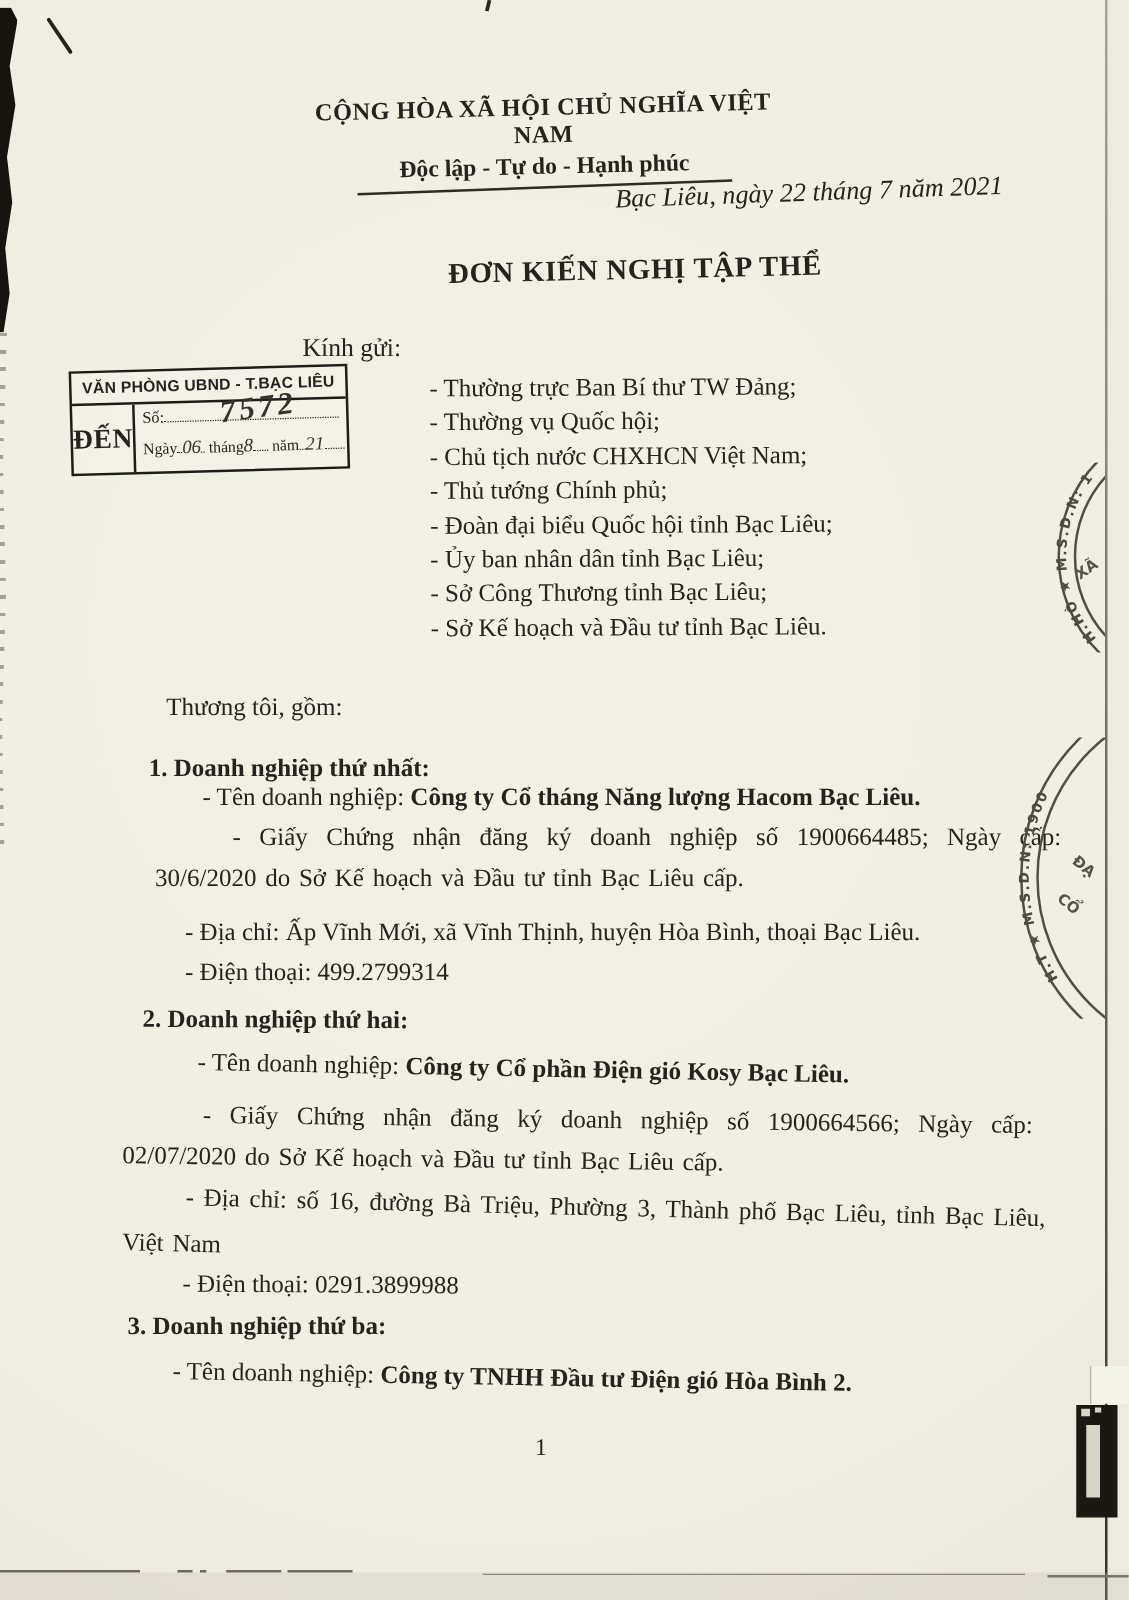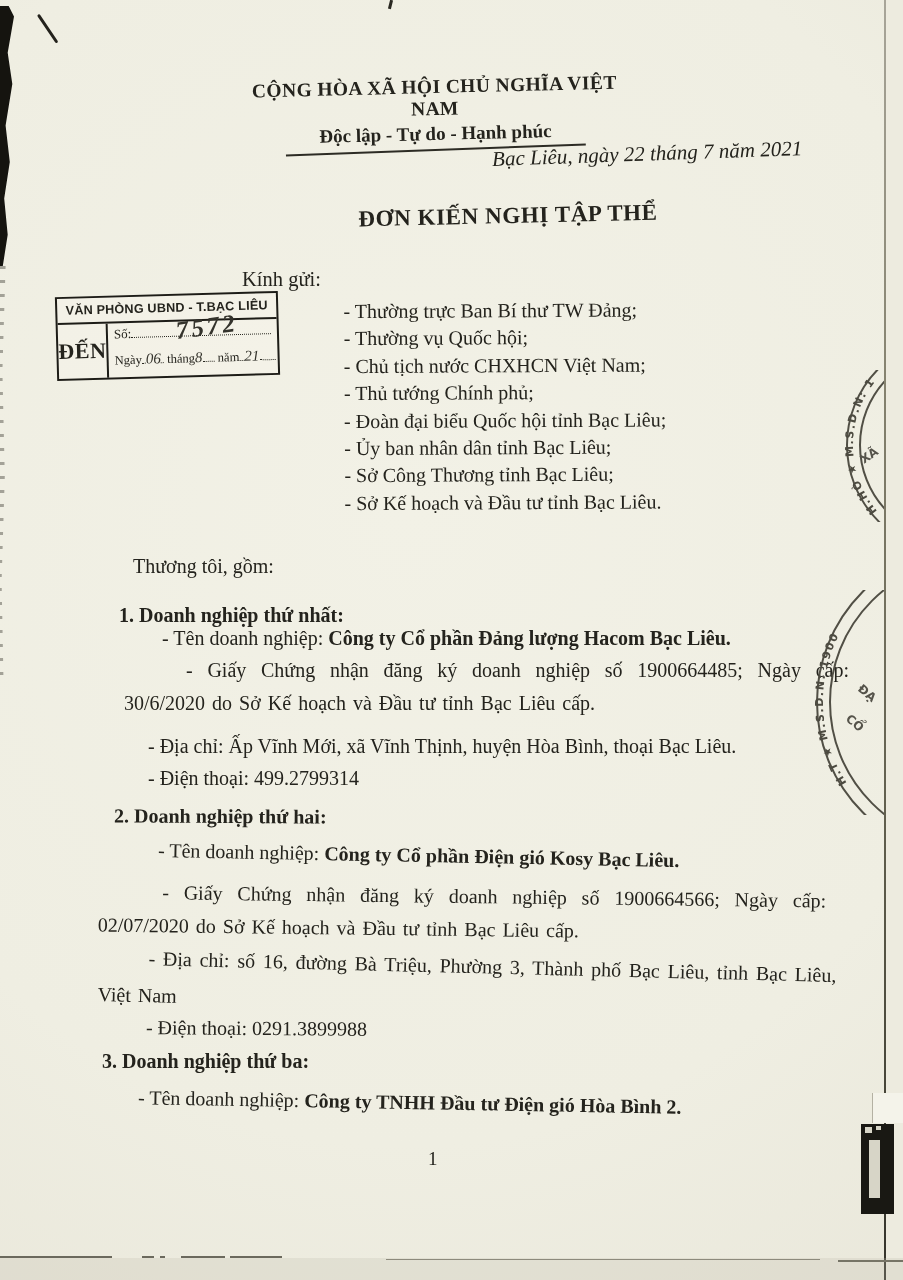--- a/index.html
+++ b/index.html
@@ -146,21 +146,21 @@
     <div>- Đoàn đại biểu Quốc hội tỉnh Bạc Liêu;</div>
     <div>- Ủy ban nhân dân tỉnh Bạc Liêu;</div>
     <div>- Sở Công Thương tỉnh Bạc Liêu;</div>
     <div>- Sở Kế hoạch và Đầu tư tỉnh Bạc Liêu.</div>
   </div>
 
   <div class="abs body-par intro">Thương tôi, gồm:</div>
 
   <div class="abs body-par h1">1. Doanh nghiệp thứ nhất:</div>
   <div class="abs body-par n1">
-    <span>- Tên doanh nghiệp: </span><span class="bold">Công ty Cổ phần Đảng lượng Hacom Bạc Liêu.</span>
+    <span>- Tên doanh nghiệp: </span><span class="bold">Công ty Cổ tháng Năng lượng Hacom Bạc Liêu.</span>
   </div>
   <div class="abs wrap-par c1">- Giấy Chứng nhận đăng ký doanh nghiệp số 1900664485; Ngày cấp: 30/6/2020 do Sở Kế hoạch và Đầu tư tỉnh Bạc Liêu cấp.</div>
   <div class="abs body-par a1">- Địa chỉ: Ấp Vĩnh Mới, xã Vĩnh Thịnh, huyện Hòa Bình, thoại Bạc Liêu.</div>
   <div class="abs body-par p1">- Điện thoại: 499.2799314</div>
 
   <div class="abs body-par h2">2. Doanh nghiệp thứ hai:</div>
   <div class="abs body-par n2">
     <span>- Tên doanh nghiệp: </span><span class="bold">Công ty Cổ phần Điện gió Kosy Bạc Liêu.</span>
   </div>
   <div class="abs wrap-par c2">- Giấy Chứng nhận đăng ký doanh nghiệp số 1900664566; Ngày cấp: 02/07/2020 do Sở Kế hoạch và Đầu tư tỉnh Bạc Liêu cấp.</div>

